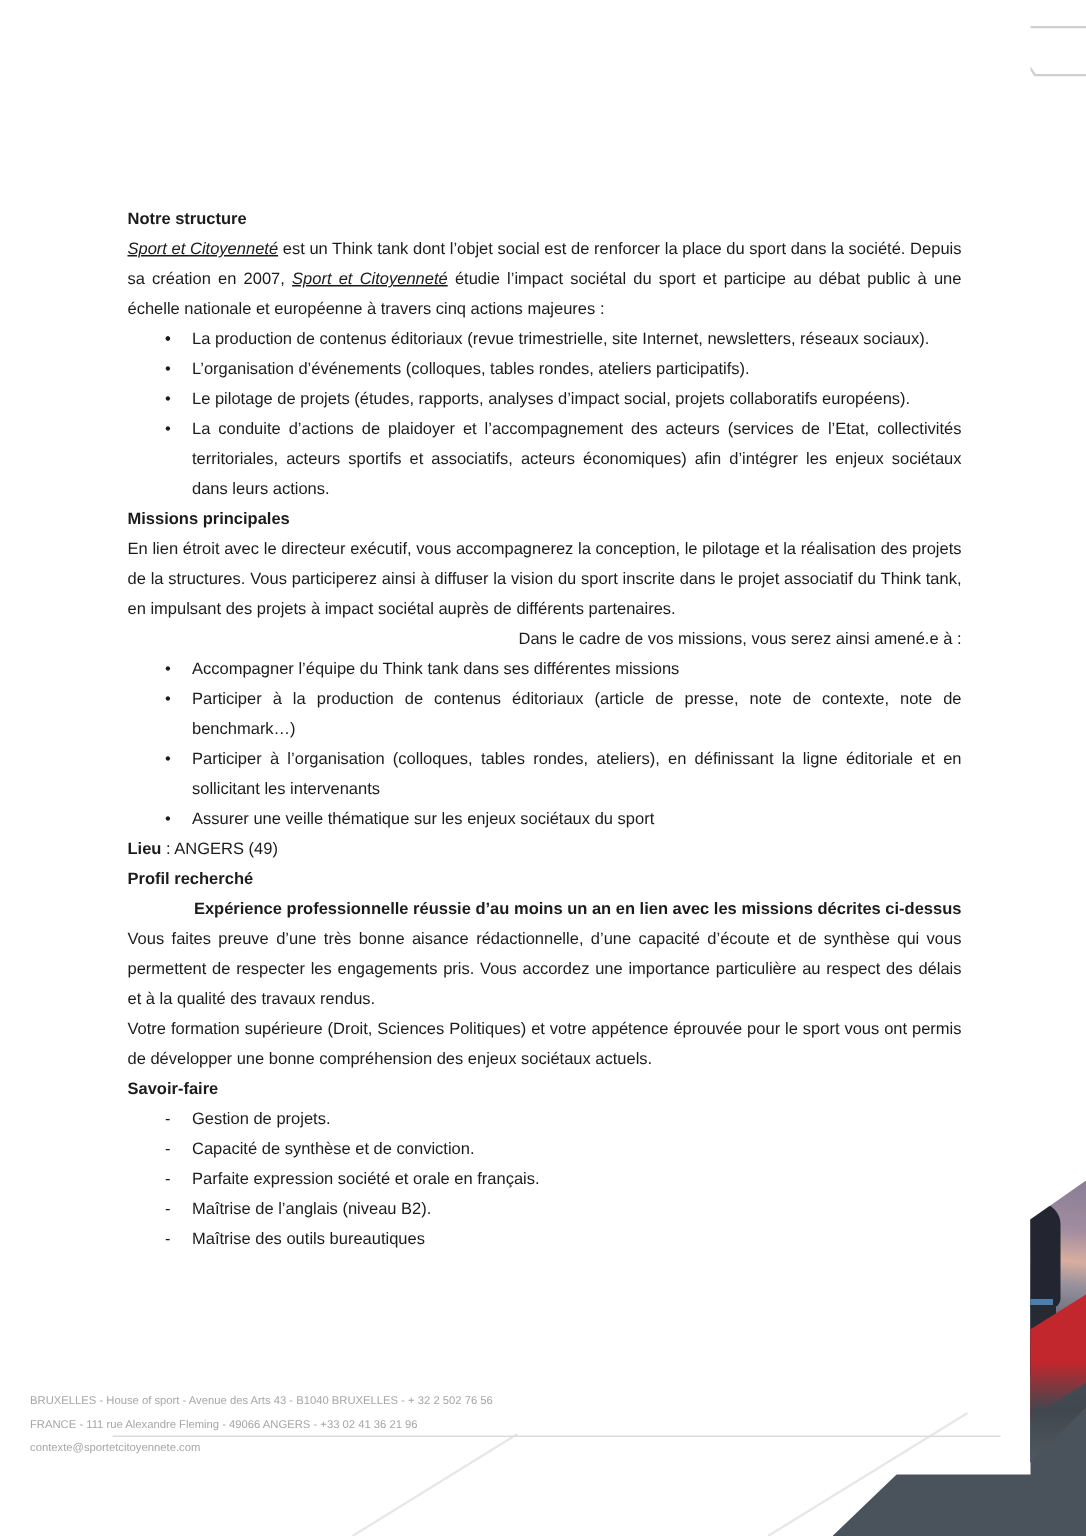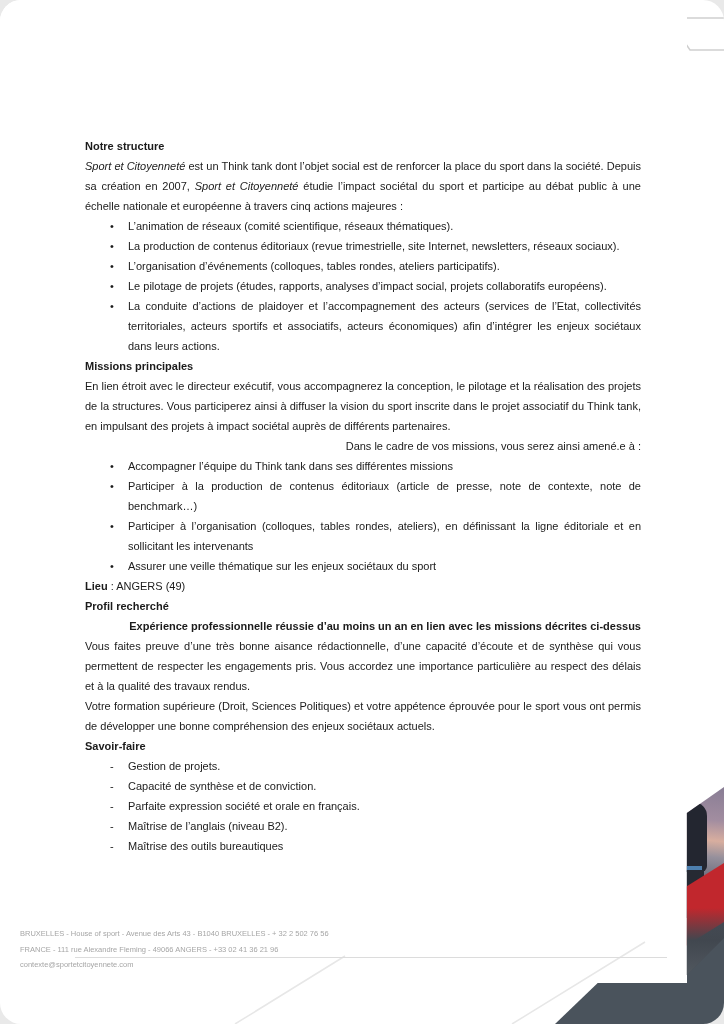--- a/index.html
+++ b/index.html
@@ -1,18 +1,18 @@
 <!DOCTYPE html>
 <html><head>
 <meta charset="utf-8">
 <style>
   html,body{margin:0;padding:0;background:#e9e9e9;}
   .page{
     position:relative;width:724px;height:1024px;background:#fff;overflow:hidden;
-    font-family:"Liberation Sans","DejaVu Sans",sans-serif;color:#1b1b1b;margin:0 auto;border-radius:21px;
+    font-family:"Liberation Sans","DejaVu Sans",sans-serif;color:#1b1b1b;margin:0 auto;
   }
   
   .logo-left{position:absolute;left:448px;top:13px;width:112px;text-align:center;line-height:13px;}
   .logo-right{position:absolute;left:577px;top:13px;width:110px;text-align:left;line-height:13px;}
   .logo-line{font-size:14px;font-weight:700;letter-spacing:-0.3px;white-space:nowrap;}
   .logo-red{color:#c41425;}
   .logo-gray{color:#9b9b97;}
   .logo-tagline{font-size:5.5px;color:#8d8d89;letter-spacing:0.4px;margin-top:3px;white-space:nowrap;}
   .logo-mark{position:absolute;left:545px;top:12px;}
   .chevron-top{position:absolute;left:660px;top:12px;}
@@ -20,21 +20,21 @@
   .doc-title{position:absolute;left:0;top:86px;width:724px;text-align:center;}
   .doc-title span{
     display:inline-block;color:#c00000;font-size:21px;
     border-bottom:2px solid #c00000;padding-bottom:1px;
   }
   
   .content{position:absolute;left:85px;top:136px;width:556px;font-size:11px;line-height:20px;z-index:5;}
   .content p,.content h3{margin:0;padding:0;font-size:11px;line-height:20px;}
   .content h3{font-weight:700;}
   .just{text-align:justify;}
-  .it{font-style:italic;}
+  .it{font-style:italic;text-decoration:underline;}
   .b{font-weight:700;text-align:right;}
   ul.plain{list-style:none;margin:0;padding:0;}
   ul.plain li{position:relative;padding-left:43px;text-align:justify;}
   .marker{position:absolute;left:25px;top:0;font-weight:400;}
   .mt5{margin-top:4px;} .mt8{margin-top:8px;text-align:right;} .mt10{margin-top:8px;}
   .mt11{margin-top:11px;} .mt12{margin-top:12px;} .mt13{margin-top:13px;}
   .mt15{margin-top:15px;}
   
   .faint-lines{position:absolute;left:0;top:0;z-index:3;pointer-events:none;}
   .slate-corner{
@@ -117,21 +117,21 @@
 
   <div class="content">
 
     <h3>Notre structure</h3>
 
     <p class="just mt12">
       <span class="it">Sport et Citoyenneté</span><span> est un Think tank dont l’objet social est de renforcer la place du sport dans la société. Depuis sa création en 2007, </span><span class="it">Sport et Citoyenneté</span><span> étudie l’impact sociétal du sport et participe au débat public à une échelle nationale et européenne à travers cinq actions majeures :</span>
     </p>
 
     <ul class="plain">
-      <li><span class="marker">•</span><span>L’animation de réseaux (comité scientifique, réseaux thématiques).</span></li>
+      <li><span class="marker">•</span></li>
       <li><span class="marker">•</span><span>La production de contenus éditoriaux (revue trimestrielle, site Internet, newsletters, réseaux sociaux).</span></li>
       <li><span class="marker">•</span><span>L’organisation d’événements (colloques, tables rondes, ateliers participatifs).</span></li>
       <li><span class="marker">•</span><span>Le pilotage de projets (études, rapports, analyses d’impact social, projets collaboratifs européens).</span></li>
       <li><span class="marker">•</span><span>La conduite d’actions de plaidoyer et l’accompagnement des acteurs (services de l’Etat, collectivités territoriales, acteurs sportifs et associatifs, acteurs économiques) afin d’intégrer les enjeux sociétaux dans leurs actions.</span></li>
     </ul>
 
     <h3 class="mt5">Missions principales</h3>
     <p class="just">En lien étroit avec le directeur exécutif, vous accompagnerez la conception, le pilotage et la réalisation des projets de la structures. Vous participerez ainsi à diffuser la vision du sport inscrite dans le projet associatif du Think tank, en impulsant des projets à impact sociétal auprès de différents partenaires.</p>
 
     <p class="mt8">Dans le cadre de vos missions, vous serez ainsi amené.e à :</p>

